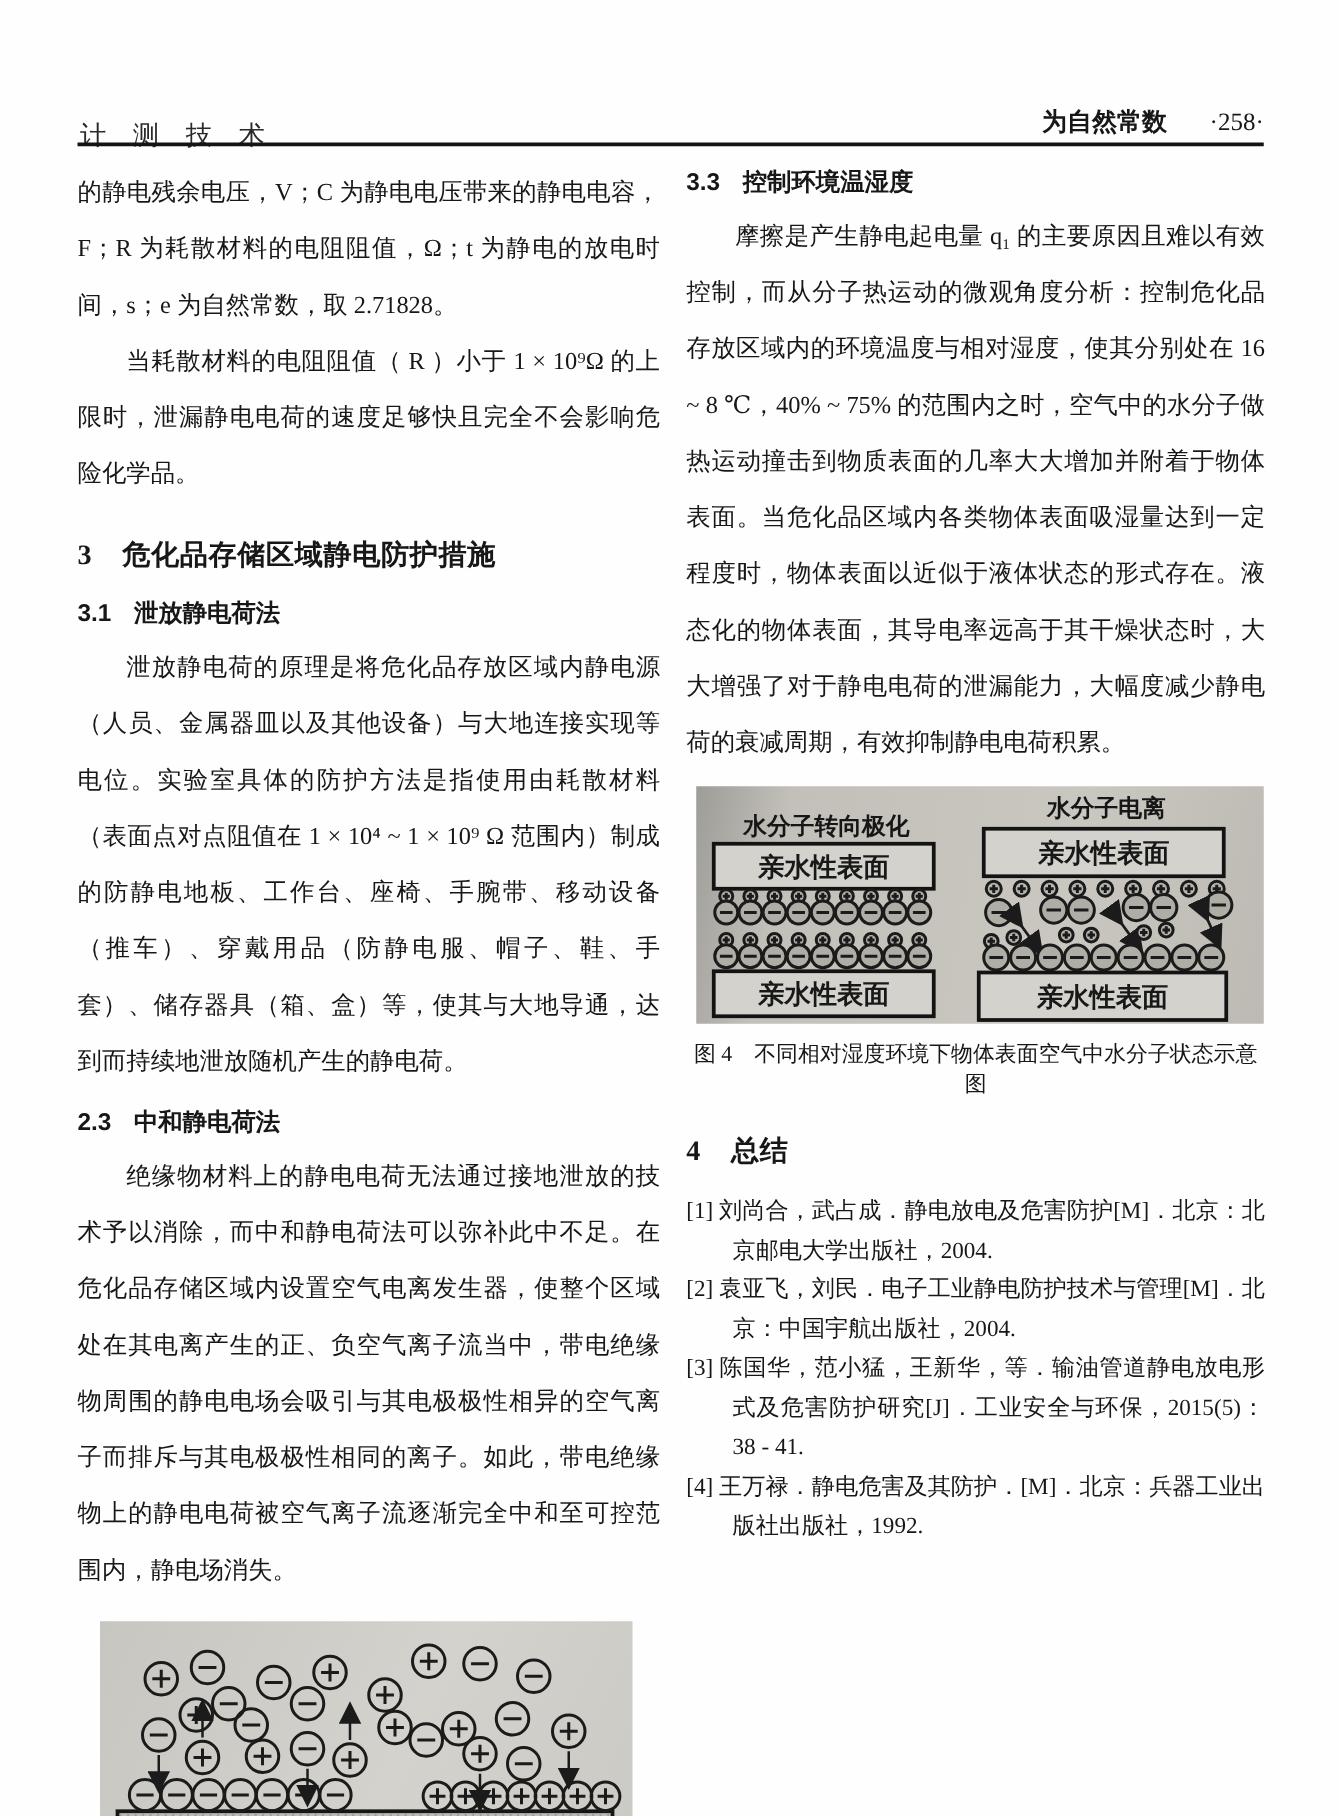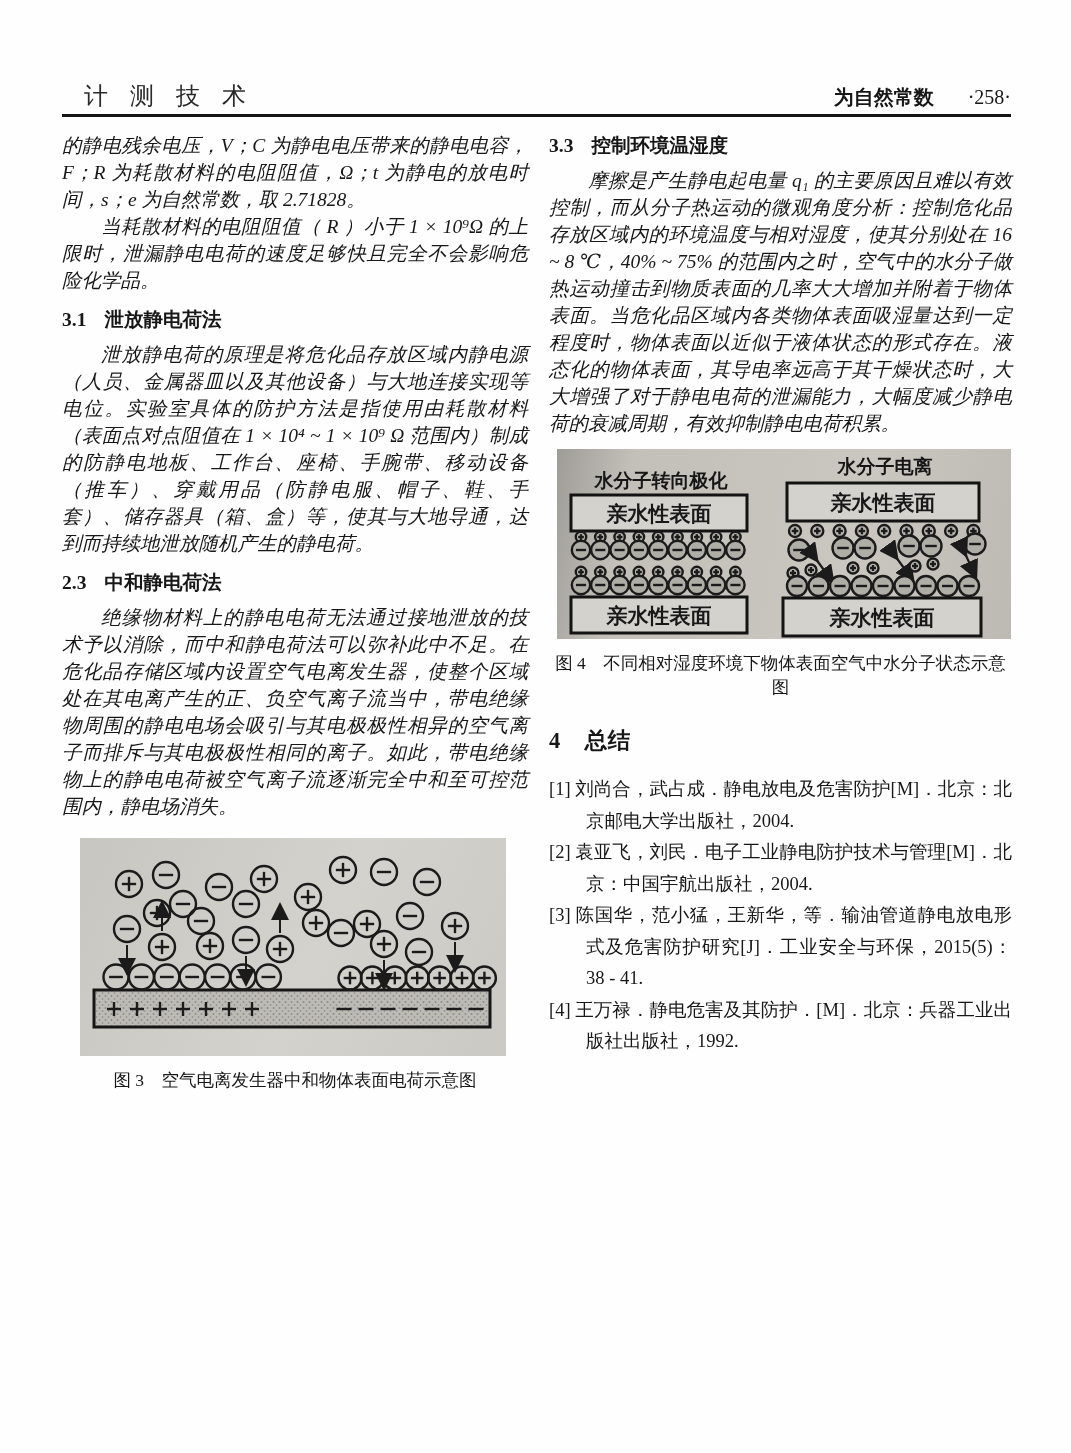--- a/index.html
+++ b/index.html
@@ -1,35 +1,35 @@
 <!DOCTYPE html>
 <html><head>
 <meta charset="utf-8">
 <style>
   html,body{margin:0;padding:0;background:#e9e9e9;}
   .page{position:relative;width:1071px;height:1453px;margin:0 auto;background:#fefefe;overflow:hidden;
         font-family:"Liberation Serif","DejaVu Serif",serif;color:#171717;}
   .abs{position:absolute;}
   
-  .hdr-journal{left:64px;top:80px;font-size:24px;letter-spacing:8px;color:#2a2a2a;margin-left:20px;}
+  .hdr-journal{left:64px;top:94px;font-size:21px;letter-spacing:8px;color:#2a2a2a;}
   .hdr-right{right:60px;top:84px;display:flex;align-items:baseline;gap:34px;}
   .hdr-section{font-family:"Liberation Sans","DejaVu Sans",sans-serif;font-weight:bold;font-size:20px;}
   .hdr-page{font-size:20px;}
   .hdr-rule{left:62px;top:114px;width:949px;height:3px;background:#141414;}
   
   .col{position:absolute;top:132px;}
   .col-left{left:62px;width:466px;}
   .col-right{left:549px;width:463px;}
-  p.body{margin:0;font-size:19.5px;line-height:27px;text-align:justify;font-style:italic;}
+  p.body{margin:0;font-size:19.5px;line-height:45px;text-align:justify;}
   p.ind{text-indent:2em;}
   h2.sec{font-family:"Liberation Sans","DejaVu Sans",sans-serif;font-weight:bold;font-size:22.5px;
          margin:26px 0 18px 0;letter-spacing:.5px;}
   h2.sec .num{font-family:"Liberation Serif","DejaVu Serif",serif;margin-right:24px;}
   h3.sub{font-size:19.5px;margin:12px 0 8px 0;}
-  h3.sub .num{font-family:Liberation Serif, serif;font-weight:bold;margin-right:18px;}
+  h3.sub .num{font-family:Liberation Sans, sans-serif;font-weight:bold;margin-right:18px;}
   h3.sub .t{font-family:Liberation Serif, serif;font-weight:bold;}
   .photo{position:relative;}
   .photo3{margin:18px 0 0 18px;width:426px;height:218px;
           background:linear-gradient(115deg,#c7c6c1,#d3d2cd 55%,#cac9c4);}
   .photo4{margin:12px 0 3px 8px;width:454px;height:190px;
           background:linear-gradient(100deg,#9e9c97,#c3c0ba 16%,#cac7c1 65%,#bdbab4);}
   .caption{font-size:17.5px;text-align:center;margin:12px 0 0 0;}
   .refs-title{font-family:"Liberation Sans","DejaVu Sans",sans-serif;font-weight:bold;font-size:20px;
               text-align:center;margin:22px 0 12px 0;}
   p.ref{margin:0;font-size:18.5px;line-height:31.5px;text-align:justify;padding-left:37px;text-indent:-37px;}
@@ -44,20 +44,23 @@
   <div class="abs hdr-right">
     <span class="hdr-section">为自然常数</span>
     <span class="hdr-page">·258·</span>
   </div>
   <div class="abs hdr-rule"></div>
 
   <div class="col col-left">
     <p class="body">的静电残余电压，V；C 为静电电压带来的静电电容，F；R 为耗散材料的电阻阻值，Ω；t 为静电的放电时间，s；e 为自然常数，取 2.71828。</p>
     <p class="body ind">当耗散材料的电阻阻值（ R ）小于 1 × 10⁹Ω 的上限时，泄漏静电电荷的速度足够快且完全不会影响危险化学品。</p>
 
+    <h2 class="sec">
+      <span class="num">3</span><span>危化品存储区域静电防护措施</span>
+    </h2>
 
     <h3 class="sub">
       <span class="num">3.1</span><span class="t">泄放静电荷法</span>
     </h3>
     <p class="body ind">泄放静电荷的原理是将危化品存放区域内静电源（人员、金属器皿以及其他设备）与大地连接实现等电位。实验室具体的防护方法是指使用由耗散材料（表面点对点阻值在 1 × 10⁴ ~ 1 × 10⁹ Ω 范围内）制成的防静电地板、工作台、座椅、手腕带、移动设备（推车）、穿戴用品（防静电服、帽子、鞋、手套）、储存器具（箱、盒）等，使其与大地导通，达到而持续地泄放随机产生的静电荷。</p>
 
     <h3 class="sub">
       <span class="num">2.3</span><span class="t">中和静电荷法</span>
     </h3>
     <p class="body ind">绝缘物材料上的静电电荷无法通过接地泄放的技术予以消除，而中和静电荷法可以弥补此中不足。在危化品存储区域内设置空气电离发生器，使整个区域处在其电离产生的正、负空气离子流当中，带电绝缘物周围的静电电场会吸引与其电极极性相异的空气离子而排斥与其电极极性相同的离子。如此，带电绝缘物上的静电电荷被空气离子流逐渐完全中和至可控范围内，静电场消失。</p>

